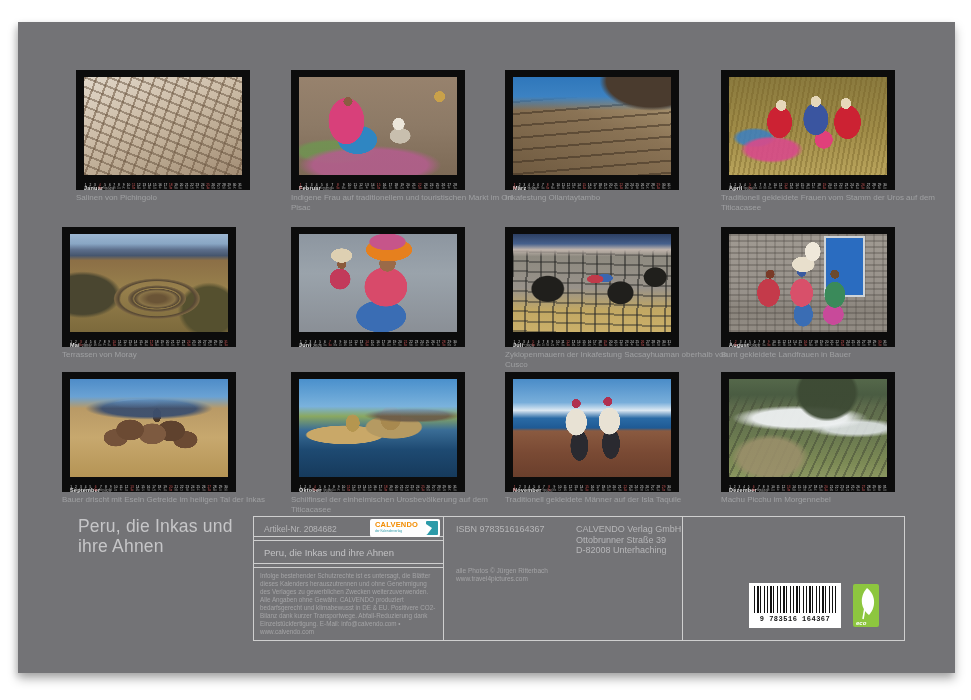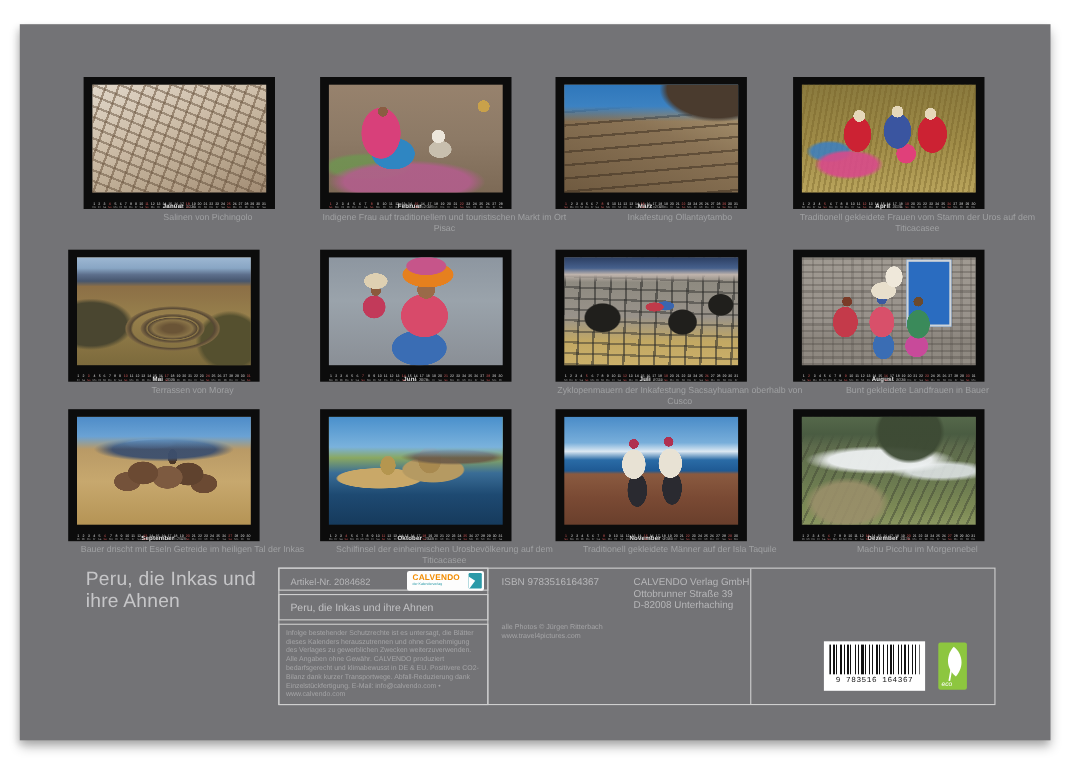--- a/index.html
+++ b/index.html
@@ -8,21 +8,21 @@
     background:#ffffff;
     font-family:"Liberation Sans", sans-serif;
   }
   
   .cover{
     position:absolute;left:18px;top:22px;width:937px;height:651px;
     background:#737376;
     box-shadow:0 6px 10px rgba(0,0,0,.28), -2px 3px 6px rgba(0,0,0,.12);
   }
   
-  .tile{position:absolute;width:156px;text-align:center;}
+  .tile{position:absolute;width:156px;}
   .frame{position:relative;width:174px;height:120px;background:#0c0c0c;}
   .photo{position:absolute;left:8px;top:7px;width:158px;height:98px;overflow:hidden;}
   .photo::before,.photo::after{content:"";position:absolute;}
   .cal-strip{position:absolute;left:8px;right:8px;top:106px;}
   .cal-head{height:6px;white-space:nowrap;}
   .cal-month{font-size:5.5px;font-weight:bold;color:#eaeaea;letter-spacing:.2px;}
   .cal-year{font-size:4px;color:#9a9a9a;margin-left:2px;}
   .cal-days{display:flex;justify-content:space-between;margin-top:1.5px;}
   .day{display:flex;flex-direction:column;align-items:center;}
   .dn{font-size:3.2px;line-height:3.6px;color:#dcdcdc;}
@@ -37,21 +37,21 @@
     position:absolute;left:60px;top:494px;
     font-size:17.5px;line-height:20px;color:#c6c6c8;letter-spacing:.2px;
   }
   
   .info-box{
     position:absolute;left:235px;top:494px;width:652px;height:125px;
     border:1px solid #cfcfcf;box-sizing:border-box;display:flex;justify-content:flex-end;
   }
   .col-left{width:190px;border-right:1px solid #cfcfcf;box-sizing:border-box;display:flex;flex-direction:column;}
   .col-mid{width:239px;border-right:1px solid #cfcfcf;box-sizing:border-box;position:relative;}
-  .col-right{flex:1;position:relative;}
+  .col-right{flex:1;position:relative;font-weight:bold;}
   .sub-box{border:1px solid #cfcfcf;box-sizing:border-box;margin:-1px -1px 0 -1px;position:relative;}
   .sub-a{height:24px;}
   .sub-b{height:27px;margin-top:3px;display:flex;align-items:center;}
   .sub-c{flex:1;margin-top:3px;margin-bottom:-1px;padding:4px 6px;}
   .artikel{position:absolute;left:10px;top:7px;font-size:8.5px;color:#b6b6b8;}
   .logo{
     position:absolute;right:3px;top:2px;width:70px;height:18px;background:#fdfdfd;
     border-radius:2px;display:flex;align-items:center;padding:0 2px 0 5px;box-sizing:border-box;
   }
   .logo-txt{flex:1;line-height:7px;}

